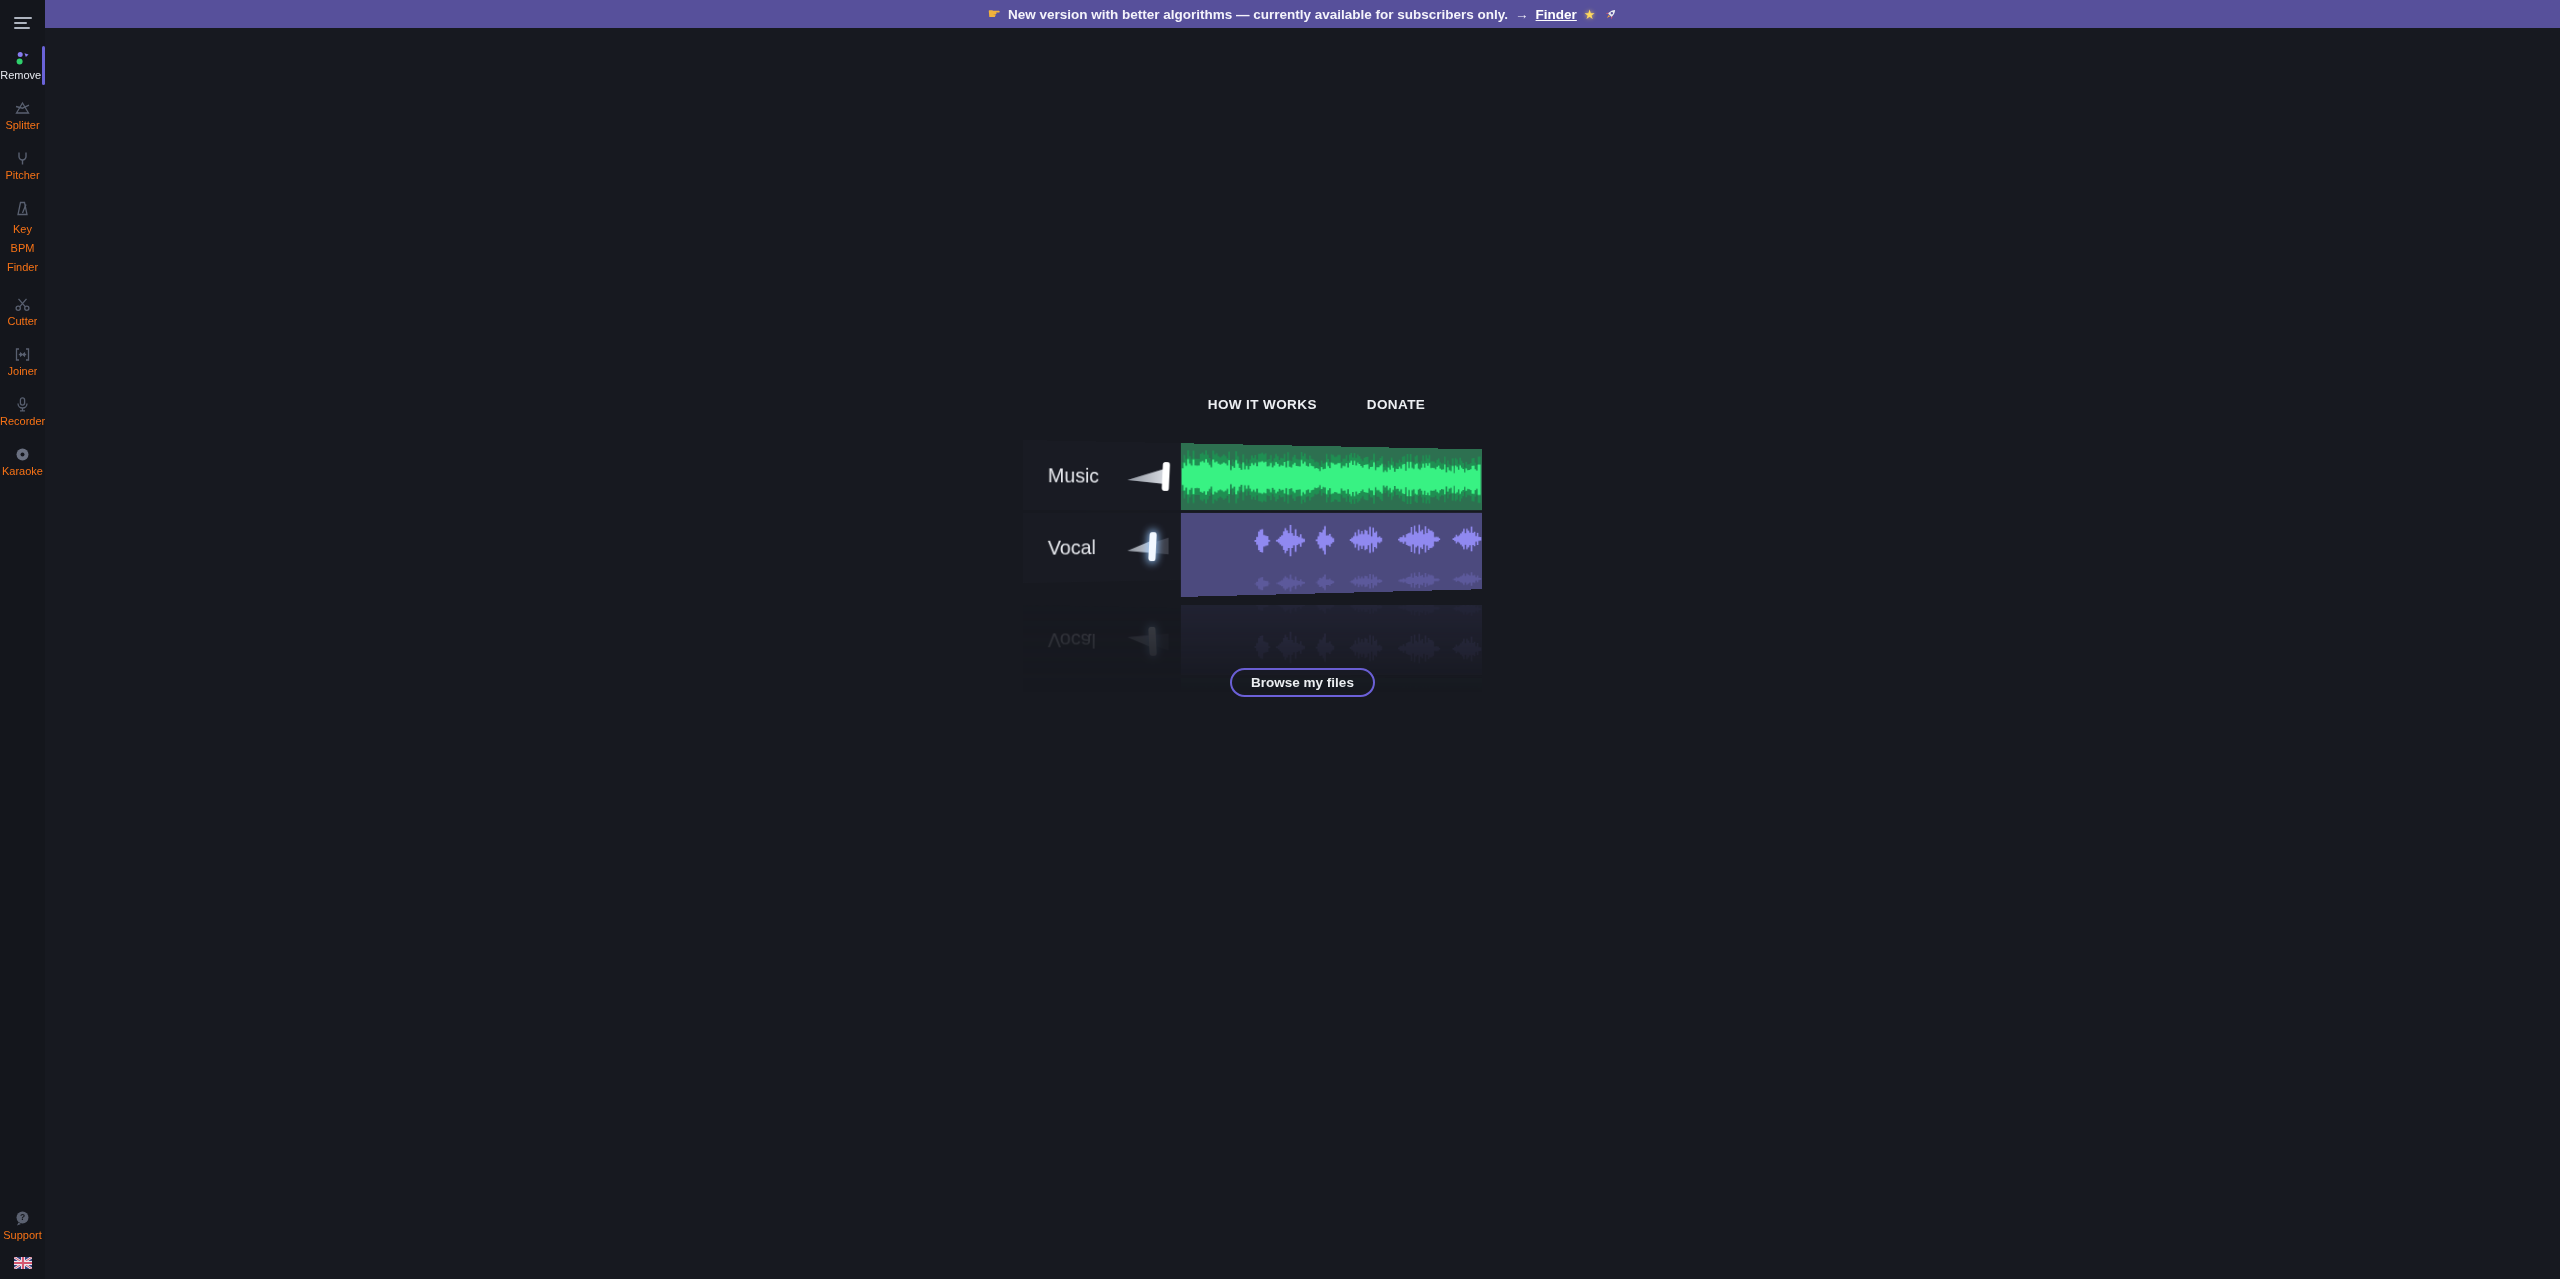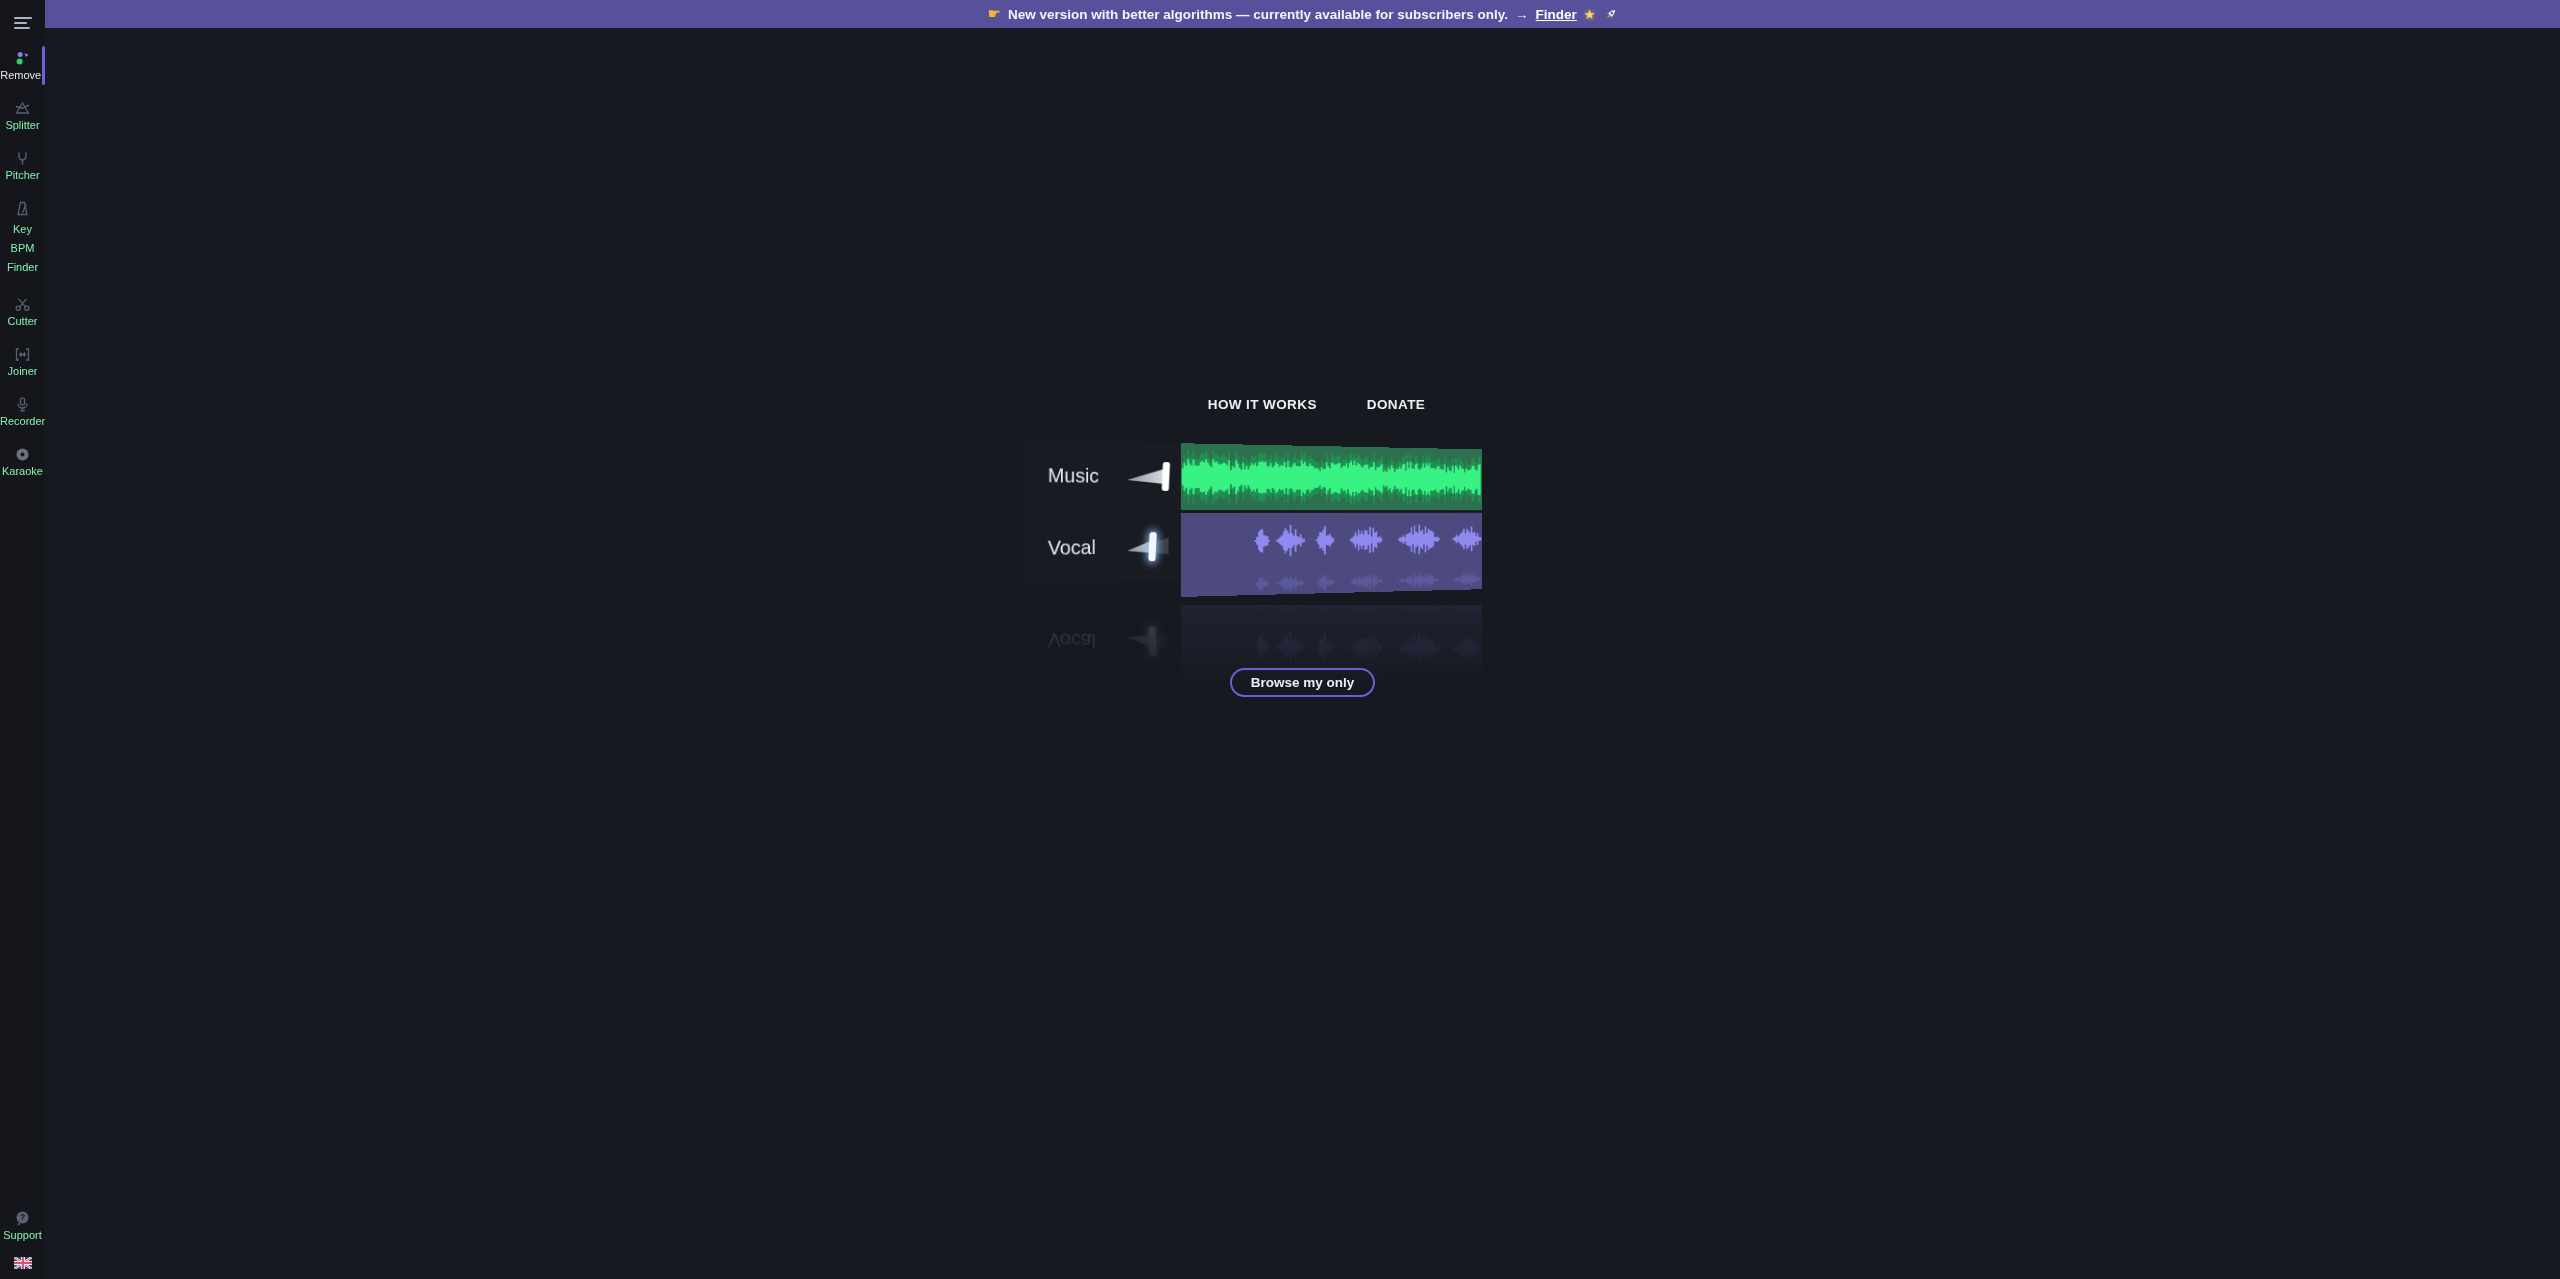--- a/index.html
+++ b/index.html
@@ -15,21 +15,21 @@
   .sidebar{
     position:absolute; left:0; top:0; bottom:0; width:45px;
     background:#14161c; z-index:5;
     display:flex; flex-direction:column; align-items:center;
   }
   .hamburger{ width:45px; height:40px; display:flex; align-items:center; justify-content:center; cursor:pointer; padding-top:6px;}
   .hamburger svg{ display:block; }
   .side-nav{ display:flex; flex-direction:column; align-items:center; gap:15px; margin-top:8px; width:100%; }
   .side-item{
     position:relative; width:100%; display:flex; flex-direction:column; align-items:center;
-    gap:3px; cursor:pointer; color:#86efac; padding:2px 0;
+    gap:3px; cursor:pointer; color:#f97316; padding:2px 0;
   }
   .side-item .lbl{
     font-size:11px; line-height:11px; text-align:center; white-space:nowrap;
     max-width:45px; overflow:hidden;
   }
   .side-item .lbl.wrap{ white-space:normal; line-height:19px; }
   .side-item.active{ color:#e6e9ef; }
   .side-item.active::after{
     content:""; position:absolute; right:0; top:-2px; bottom:-2px; width:3px;
     background:#6a63d8; border-radius:2px;
@@ -337,14 +337,14 @@
           <svg viewBox="0 0 365 88" preserveAspectRatio="none">
             <path fill="none" stroke-width="2" d="M84 75.5V76.5M86 73.7V78.3M88 70.5V81.5M90 69.5V82.5M92 69.1V82.9M94 72.5V79.5M96 73.0V79.0M98 73.3V78.7M100 75.4V76.6M109 75.5V76.5M111 74.7V77.3M113 73.7V78.3M115 72.8V79.2M117 70.5V81.5M119 68.5V83.5M121 69.9V82.1M123 71.5V80.5M125 66.7V85.3M127 71.6V80.4M129 73.1V78.9M131 69.3V82.7M133 73.3V78.7M135 74.0V78.0M137 72.3V79.7M139 74.6V77.4M141 75.1V76.9M156 75.5V76.5M158 73.5V78.5M160 71.0V81.0M162 71.4V80.6M164 69.7V82.3M166 67.5V84.5M168 73.1V78.9M170 73.0V79.0M172 72.2V79.8M174 73.9V78.1M176 74.7V77.3M197 75.5V76.5M199 74.6V77.4M201 73.6V78.4M203 71.4V80.6M205 73.6V78.4M207 69.7V82.3M209 72.4V79.6M211 70.5V81.5M213 72.4V79.6M215 69.8V82.2M217 70.3V81.7M219 72.7V79.3M221 68.1V83.9M223 73.9V78.1M225 68.6V83.4M227 71.6V80.4M229 70.8V81.2M231 74.4V77.6M233 73.9V78.1M235 74.8V77.2M257 75.5V76.5M259 74.5V77.5M261 74.5V77.5M263 73.4V78.6M265 74.6V77.4M267 72.8V79.2M269 72.1V79.9M271 71.8V80.2M273 68.3V83.7M275 73.0V79.0M277 67.5V84.5M279 71.1V80.9M281 72.0V80.0M283 67.0V85.0M285 70.9V81.1M287 69.9V82.1M289 72.9V79.1M291 67.9V84.1M293 72.2V79.8M295 69.4V82.6M297 70.4V81.6M299 70.6V81.4M301 71.4V80.6M303 74.6V77.4M305 74.5V77.5M307 74.5V77.5M309 75.4V76.6M327 75.5V76.5M329 74.8V77.2M331 73.3V78.7M333 74.2V77.8M335 73.5V78.5M337 72.5V79.5M339 71.4V80.6M341 69.6V82.4M343 72.3V79.7M345 69.6V82.4M347 70.7V81.3M349 72.0V80.0M351 68.2V83.8M353 72.1V79.9M355 71.5V80.5M357 74.2V77.8M359 72.2V79.8M361 74.7V77.3M363 74.9V77.1" stroke="rgba(137,128,230,0.28)"></path>
             <path fill="none" stroke-width="2" d="M84 29.0V31.0M86 25.8V34.2M88 20.1V39.9M90 18.1V41.9M92 17.5V42.5M94 23.7V36.3M96 24.6V35.4M98 25.1V34.9M100 28.9V31.1M109 29.0V31.0M111 27.7V32.3M113 25.7V34.3M115 24.2V35.8M117 20.1V39.9M119 16.4V43.6M121 19.0V41.0M123 21.9V38.1M125 13.1V46.9M127 22.1V37.9M129 24.8V35.2M131 17.8V42.2M133 25.1V34.9M135 26.3V33.7M137 23.3V36.7M139 27.5V32.5M141 28.3V31.7M156 29.0V31.0M158 25.4V34.6M160 20.9V39.1M162 21.6V38.4M164 18.5V41.5M166 14.5V45.5M168 24.7V35.3M170 24.5V35.5M172 23.0V37.0M174 26.3V33.7M176 27.7V32.3M197 29.0V31.0M199 27.4V32.6M201 25.7V34.3M203 21.6V38.4M205 25.6V34.4M207 18.6V41.4M209 23.4V36.6M211 20.0V40.0M213 23.4V36.6M215 18.7V41.3M217 19.7V40.3M219 23.9V36.1M221 15.6V44.4M223 26.2V33.8M225 16.5V43.5M227 22.0V38.0M229 20.6V39.4M231 27.2V32.8M233 26.2V33.8M235 27.8V32.2M257 29.0V31.0M259 27.3V32.7M261 27.3V32.7M263 25.3V34.7M265 27.4V32.6M267 24.1V35.9M269 23.0V37.0M271 22.4V37.6M273 16.1V43.9M275 24.5V35.5M277 14.6V45.4M279 21.2V38.8M281 22.8V37.2M283 13.6V46.4M285 20.7V39.3M287 18.9V41.1M289 24.3V35.7M291 15.3V44.7M293 23.0V37.0M295 18.1V41.9M297 19.9V40.1M299 20.2V39.8M301 21.7V38.3M303 27.5V32.5M305 27.2V32.8M307 27.4V32.6M309 28.9V31.1M327 29.0V31.0M329 27.8V32.2M331 25.1V34.9M333 26.7V33.3M335 25.5V34.5M337 23.6V36.4M339 21.6V38.4M341 18.3V41.7M343 23.3V36.7M345 18.3V41.7M347 20.4V39.6M349 22.8V37.2M351 15.8V44.2M353 23.0V37.0M355 21.8V38.2M357 26.8V33.2M359 23.1V36.9M361 27.7V32.3M363 28.0V32.0" stroke="#9089f0"></path>
           </svg>
         </div>
       </div>
     </div>
       </div>
   </div>
 
-  <button class="browse-btn">Browse my only</button>
+  <button class="browse-btn">Browse my files</button>
 </div>
 
 </body></html>

